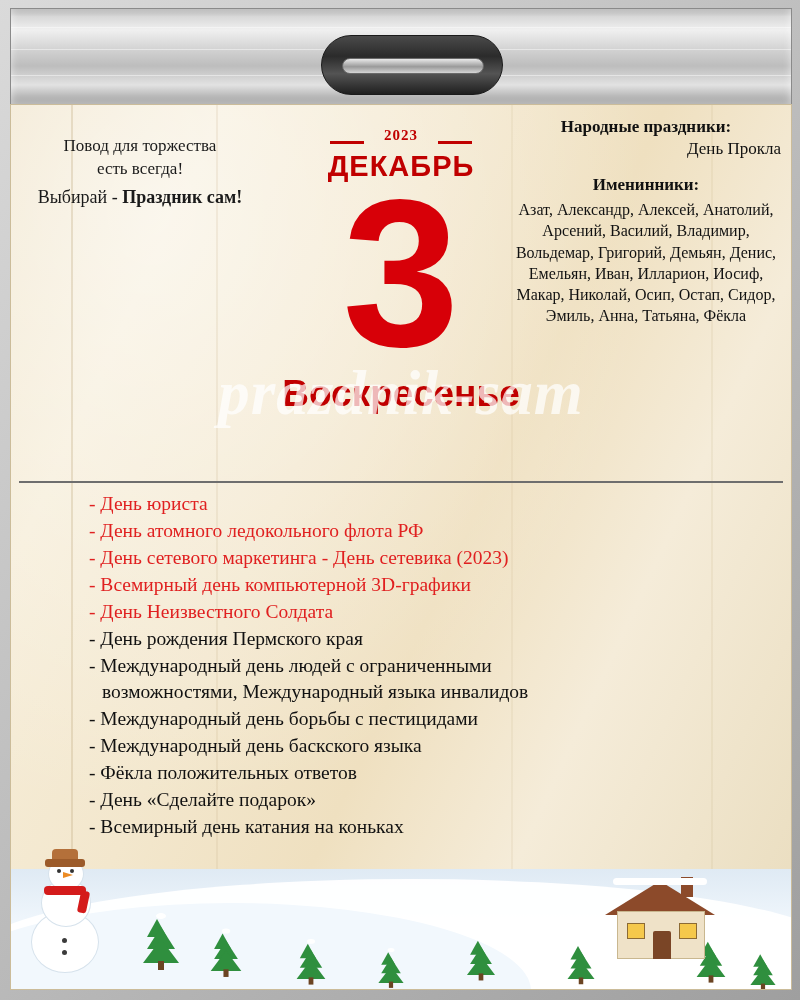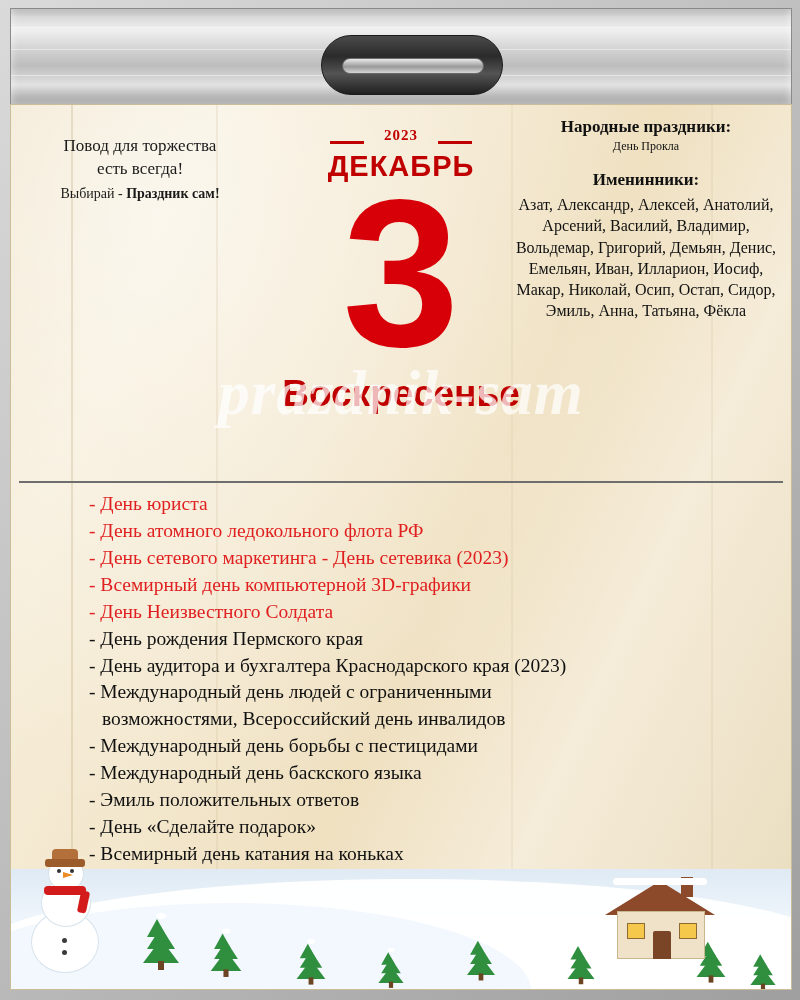--- a/index.html
+++ b/index.html
@@ -104,21 +104,21 @@
   #slogan {
     position: absolute;
     left: 14px;
     top: 30px;
     width: 230px;
     text-align: center;
     color: #1a1a1a;
     line-height: 1.35;
   }
   #slogan .l1 { font-size: 17px; }
-  #slogan .l2 { font-size: 14px; margin-top: 4px; }
+  #slogan .l2 { font-size: 18px; margin-top: 4px; }
   #slogan .l2 b { font-weight: bold; }
 
   
   #center {
     position: absolute;
     left: 250px;
     top: 22px;
     width: 280px;
     text-align: center;
   }
@@ -172,22 +172,23 @@
     top: 12px;
     width: 270px;
     text-align: center;
     color: #111;
   }
   #right-col .title {
     font-size: 17px;
     font-weight: bold;
   }
   #right-col .value {
-    font-size: 12px;
+    font-size: 17px;
     margin-top: 2px;
+    text-align: right;
   }
   #names-title {
     margin-top: 16px;
     font-size: 17px;
     font-weight: bold;
   }
   #names-list {
     margin-top: 4px;
     font-size: 16px;
     line-height: 1.33;
@@ -501,26 +502,25 @@
 
     <div id="divider"></div>
 
     <div id="list">
       <div class="item red">- День юриста</div>
       <div class="item red">- День атомного ледокольного флота РФ</div>
       <div class="item red">- День сетевого маркетинга - День сетевика (2023)</div>
       <div class="item red">- Всемирный день компьютерной 3D-графики</div>
       <div class="item red">- День Неизвестного Солдата</div>
       <div class="item">- День рождения Пермского края</div>
-      <div class="item">- День аудитора и бухгалтера Краснодарского края (2023)</div>
       <div class="item">- Международный день людей с ограниченными</div>
-      <div class="item" style="text-indent:0;padding-left:13px;">возможностями, Всероссийский день инвалидов</div>
+      <div class="item" style="text-indent:0;padding-left:13px;">возможностями, Международный языка инвалидов</div>
       <div class="item">- Международный день борьбы с пестицидами</div>
       <div class="item">- Международный день баскского языка</div>
-      <div class="item">- Эмиль положительных ответов</div>
+      <div class="item">- Фёкла положительных ответов</div>
       <div class="item">- День «Сделайте подарок»</div>
       <div class="item">- Всемирный день катания на коньках</div>
     </div>
 
     <div id="site">www.prazdnik-sam.ru</div>
 
     <div id="snow">
       <div id="snow-hill"></div>
       <div id="snow-hill2"></div>
 

